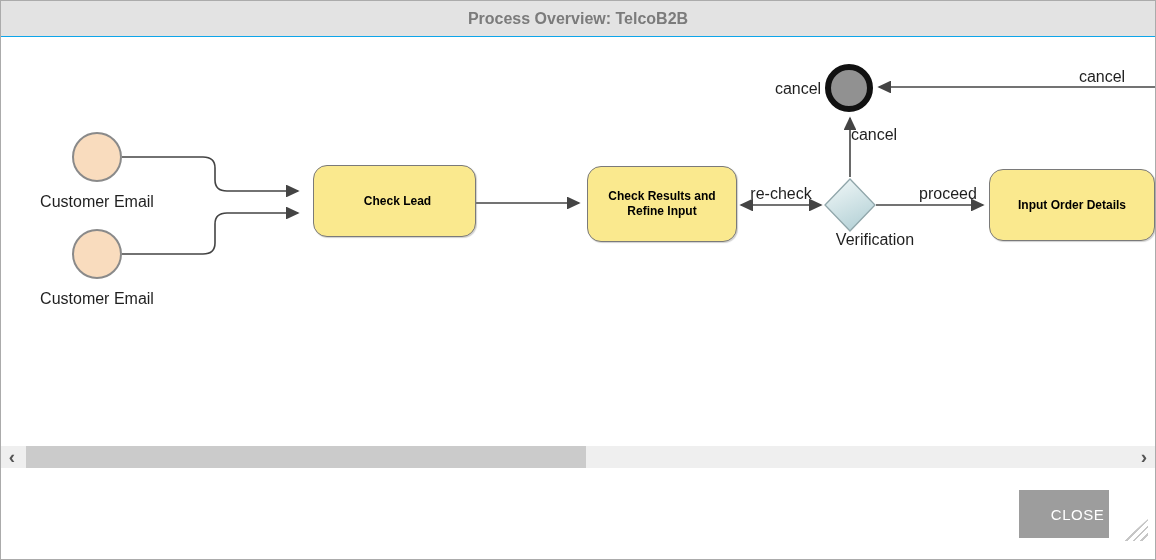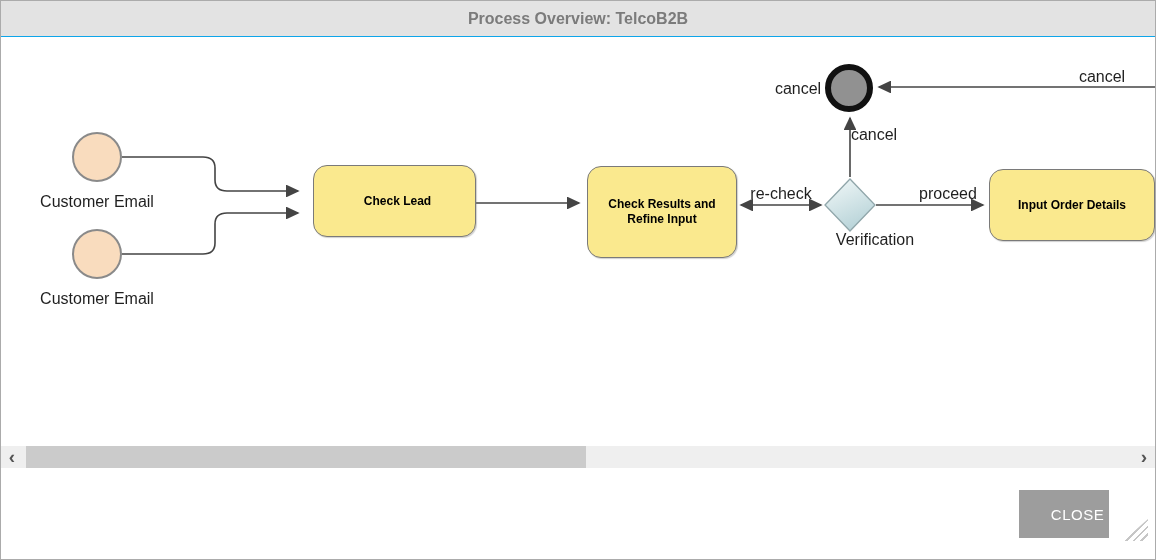--- a/index.html
+++ b/index.html
@@ -174,21 +174,21 @@
     </svg>
 
     <div class="node start-event" style="left:71px; top:95px;"></div>
     <div class="diagram-label" style="left:96px; top:165px;">Customer Email</div>
 
     <div class="node start-event" style="left:71px; top:192px;"></div>
     <div class="diagram-label" style="left:96px; top:262px;">Customer Email</div>
 
     <div class="node task" style="left:312px; top:128px; width:163px; height:72px;padding-left:16px;">Check Lead</div>
 
-    <div class="node task" style="left:586px; top:129px; width:150px; height:92px;">Check Results and Refine Input</div>
+    <div class="node task" style="left:586px; top:129px; width:150px; height:76px;">Check Results and Refine Input</div>
 
     <div class="node task" style="left:988px; top:132px; width:166px; height:72px;">Input Order Details</div>
 
     <div class="node end-event" style="left:824px; top:27px;"></div>
 
     <div class="diagram-label" style="left:797px; top:52px;">cancel</div>
     <div class="diagram-label" style="left:873px; top:98px;">cancel</div>
     <div class="diagram-label" style="left:1101px; top:40px;">cancel</div>
     <div class="diagram-label" style="left:780px; top:157px;">re-check</div>
     <div class="diagram-label" style="left:932px; top:157px;margin-left:15px;">proceed</div>

